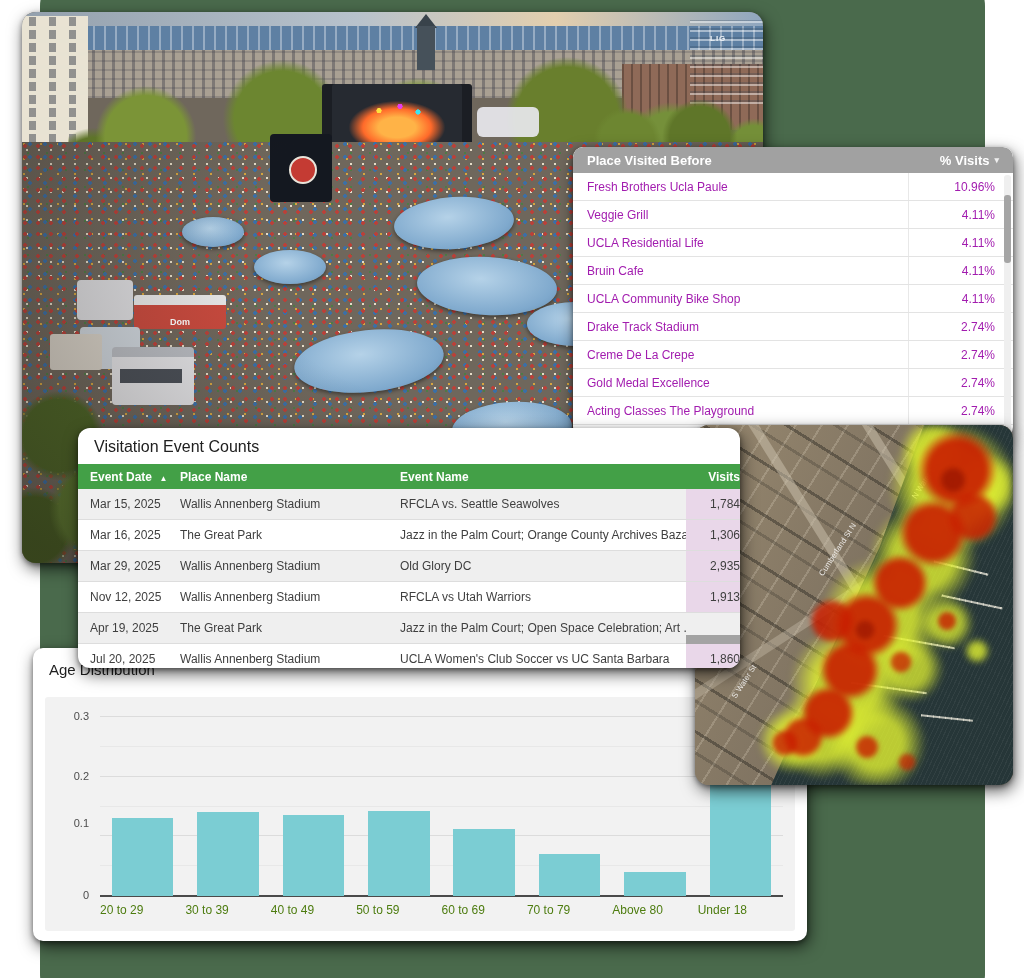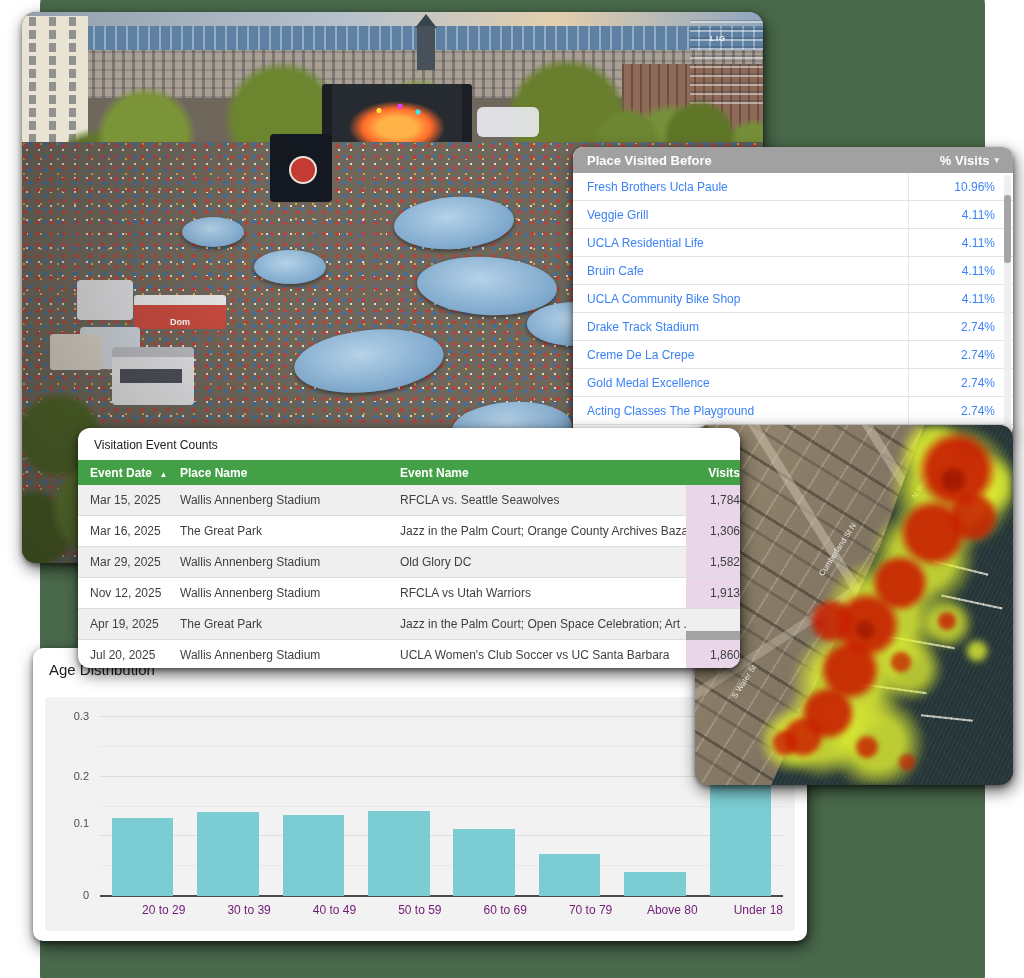--- a/index.html
+++ b/index.html
@@ -93,41 +93,41 @@
       radial-gradient(circle 70px at 55% 70%, #5d7a2e 0 60%, transparent 75%),
       radial-gradient(circle 55px at 15% 80%, #465d20 0 60%, transparent 78%);}
   .ph-wheel{left:86px;top:425px;width:96px;height:96px;border-radius:50%;border:3px dotted #d8c86a;opacity:.85;}
 
   
   #placecard{left:573px;top:147px;width:440px;height:290px;z-index:2;overflow:hidden;}
   .pt-head{height:26px;background:#a1a1a1;border-radius:10px 10px 0 0;display:flex;align-items:center;
      justify-content:space-between;padding:0 14px;color:#fff;font-weight:bold;font-size:13px;}
   .pt-sort{font-size:9px;margin-left:5px;color:#efefef;}
   .pt-vh{display:flex;align-items:center;}
-  .pt-row{height:27px;display:flex;align-items:center;border-bottom:1px solid #e3e3e3;font-size:12px;color:#3b82f6;}
+  .pt-row{height:27px;display:flex;align-items:center;border-bottom:1px solid #e3e3e3;font-size:12px;color:#a21caf;}
   .pt-name{flex:1;padding-left:14px;white-space:nowrap;overflow:hidden;}
   .pt-val{width:86px;text-align:right;padding-right:18px;border-left:1px solid #e8e8e8;height:100%;
      display:flex;align-items:center;justify-content:flex-end;}
   .pt-track{position:absolute;right:2px;top:28px;bottom:3px;width:7px;background:#efefef;border-radius:3px;}
   .pt-thumb{position:absolute;right:0;left:0;top:20px;height:68px;background:#a5a5a5;border-radius:3px;}
 
   
   #agecard{left:33px;top:648px;width:774px;height:293px;z-index:3;}
   .ac-title{font-size:15px;color:#1f1f1f;padding:13px 0 0 16px;}
   .plot{position:absolute;left:12px;top:49px;width:750px;height:234px;background:#f2f2f2;border-radius:3px;}
   .chart-inner{position:absolute;left:55px;right:12px;top:20px;bottom:35px;}
   .gline{position:absolute;left:0;right:0;height:1px;background:#dcdcdc;}
   .gline.minor{background:#e8e8e8;}
   .baseline{position:absolute;left:0;right:0;bottom:-1px;height:2px;background:#4a4a4a;}
   #bars{display:flex;align-items:flex-end;}
   .slot{flex:1;display:flex;justify-content:center;align-items:flex-end;height:100%;}
   .bar{width:72%;}
   .ytick{position:absolute;left:6px;width:38px;text-align:right;font-size:11px;color:#4c4c4c;}
   .xrow{position:absolute;left:55px;right:12px;top:206px;display:flex;}
-  .xlab{flex:1;text-align:right;font-size:12px;color:#701a75;}
+  .xlab{flex:1;text-align:left;font-size:12px;color:#4d7c0f;}
 
   
   #mapcard{left:695px;top:425px;width:318px;height:360px;border-radius:14px;overflow:hidden;z-index:4;background:#8d7f69;}
   #mapcard>div{position:absolute;}
   .mp-land{inset:0;
      background-image:
        repeating-linear-gradient(32deg, rgba(45,42,35,.45) 0 3px, transparent 3px 26px, rgba(45,42,35,.25) 26px 29px, transparent 29px 44px),
        repeating-linear-gradient(-58deg, rgba(235,225,205,.22) 0 2px, transparent 2px 22px),
        linear-gradient(115deg,#97886f 0%,#7d7160 55%,#6b6152 100%);}
   .mp-street{background:rgba(205,195,175,.5);height:9px;}
@@ -178,21 +178,21 @@
       radial-gradient(circle 36px at 133px 288px, rgba(200,30,0,.9) 0 55%, transparent 78%),
       radial-gradient(circle 28px at 108px 312px, rgba(200,30,0,.85) 0 55%, transparent 78%),
       radial-gradient(circle 13px at 252px 196px, rgba(200,30,0,.8) 0 55%, transparent 80%),
       radial-gradient(circle 15px at 206px 237px, rgba(200,30,0,.75) 0 55%, transparent 80%),
       radial-gradient(circle 16px at 172px 322px, rgba(200,30,0,.8) 0 55%, transparent 80%),
       radial-gradient(circle 12px at 212px 337px, rgba(200,30,0,.7) 0 55%, transparent 80%),
       radial-gradient(circle 18px at 90px 318px, rgba(200,30,0,.8) 0 55%, transparent 80%);}
 
   
   #vizcard{left:78px;top:428px;width:662px;height:240px;border-radius:12px;z-index:5;overflow:hidden;}
-  .vt-title{font-size:12px;color:#202020;padding:10px 0 8px 16px;}
+  .vt-title{font-size:16px;color:#202020;padding:10px 0 8px 16px;}
   .vt-head{height:25px;background:#43a047;display:flex;align-items:center;color:#fff;
      font-size:12px;font-weight:bold;}
   .vt-row{height:30px;display:flex;align-items:center;border-bottom:1px solid #ddd;font-size:12px;color:#3f3f3f;}
   .vt-row:nth-child(odd){background:#efefef;}
   .c-date{width:90px;padding-left:12px;flex:none;}
   .c-place{width:220px;flex:none;white-space:nowrap;overflow:hidden;}
   .c-event{flex:1;white-space:nowrap;overflow:hidden;}
   .c-visits{width:54px;flex:none;text-align:right;padding-right:0;}
   .vt-row .c-visits{background:#e9d7e9;height:100%;display:flex;align-items:center;justify-content:flex-end;}
   .vt-sort{font-size:8px;margin-left:4px;}
@@ -387,21 +387,21 @@
       <div class="vt-row">
         <div class="c-date">Mar 16, 2025</div>
         <div class="c-place">The Great Park</div>
         <div class="c-event">Jazz in the Palm Court; Orange County Archives Bazaar</div>
         <div class="c-visits" style="background: rgb(233, 215, 233);">1,306</div>
       </div>
       <div class="vt-row">
         <div class="c-date">Mar 29, 2025</div>
         <div class="c-place">Wallis Annenberg Stadium</div>
         <div class="c-event">Old Glory DC</div>
-        <div class="c-visits" style="background: rgb(233, 215, 233);">1,582</div>
+        <div class="c-visits" style="background: rgb(233, 215, 233);">2,935</div>
       </div>
       <div class="vt-row">
         <div class="c-date">Nov 12, 2025</div>
         <div class="c-place">Wallis Annenberg Stadium</div>
         <div class="c-event">RFCLA vs Utah Warriors</div>
         <div class="c-visits" style="background: rgb(233, 215, 233); margin-left: 9px;">1,913</div>
       </div>
       <div class="vt-row">
         <div class="c-date">Apr 19, 2025</div>
         <div class="c-place">The Great Park</div>

